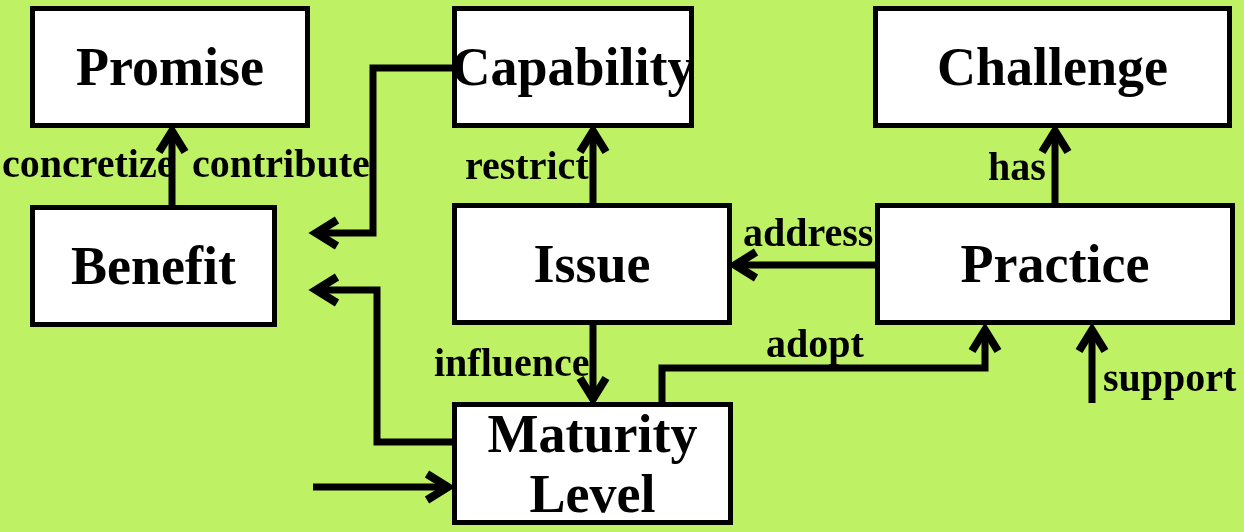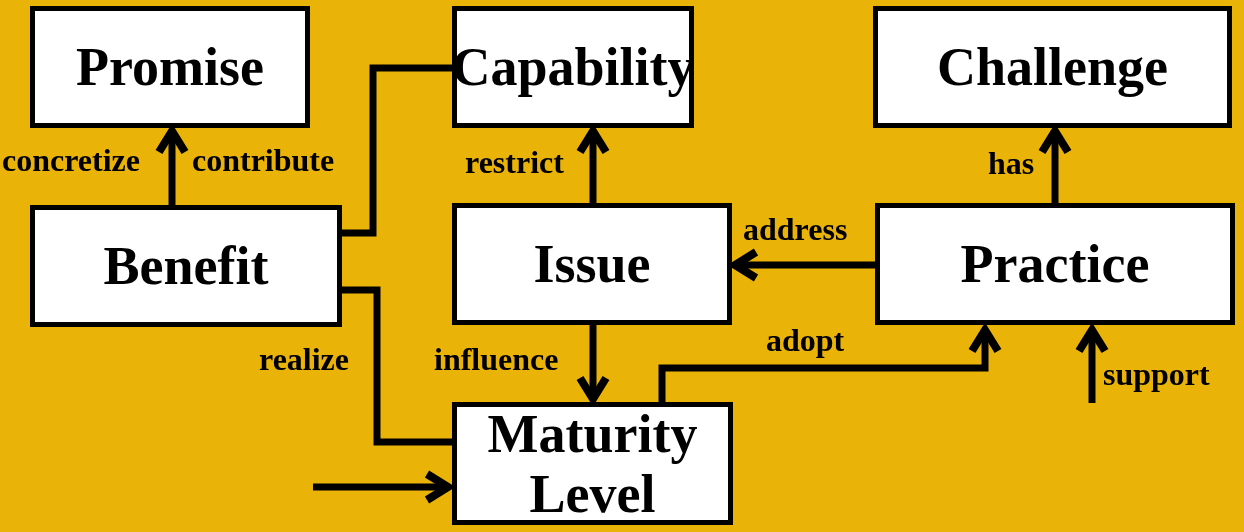--- a/index.html
+++ b/index.html
@@ -4,21 +4,21 @@
 <style>
   html, body {
     margin: 0;
     padding: 0;
     background: #ffffff;
   }
   .canvas {
     position: relative;
     width: 1244px;
     height: 532px;
-    background: #eab308;
+    background: #bef264;
     overflow: hidden;
     font-family: "Liberation Serif", "DejaVu Serif", serif;
   }
   .edges-layer {
     position: absolute;
     left: 0;
     top: 0;
     width: 1244px;
     height: 532px;
     pointer-events: none;
@@ -36,21 +36,21 @@
   .node span {
     font-weight: bold;
     font-size: 54px;
     line-height: 60px;
     color: #000000;
     letter-spacing: 0px;
   }
   .elabel {
     position: absolute;
     font-weight: bold;
-    font-size: 32px;
+    font-size: 40px;
     line-height: 1;
     color: #000000;
     white-space: nowrap;
   }
   .edge-line {
     fill: none;
     stroke: #000000;
     stroke-width: 7;
     stroke-linecap: butt;
     stroke-linejoin: miter;
@@ -103,36 +103,35 @@
 
   <div class="node" style="left:30px; top:6px; width:280px; height:122px;">
     <span>Promise</span>
   </div>
   <div class="node" style="left:452px; top:6px; width:242px; height:122px;">
     <span>Capability</span>
   </div>
   <div class="node" style="left:873px; top:6px; width:359px; height:122px;">
     <span>Challenge</span>
   </div>
-  <div class="node" style="left:30px; top:205px; width:312px; height:122px;">
+  <div class="node" style="left:30px; top:205px; width:247px; height:122px;">
     <span>Benefit</span>
   </div>
   <div class="node" style="left:452px; top:203px; width:280px; height:122px;">
     <span>Issue</span>
   </div>
   <div class="node" style="left:875px; top:203px; width:360px; height:122px;">
     <span>Practice</span>
   </div>
   <div class="node" style="left:452px; top:402px; width:281px; height:123px;">
     <span style="max-width:230px;">Maturity Level</span>
   </div>
 
   <div class="elabel" style="left:2px;   top:144px;">concretize</div>
   <div class="elabel" style="left:192px; top:144px;">contribute</div>
   <div class="elabel" style="left:465px; top:146px;">restrict</div>
   <div class="elabel" style="left:988px; top:147px;">has</div>
   <div class="elabel" style="left:743px; top:213px;">address</div>
-  <div class="elabel" style="left:259px; top:343px;">realize</div>
   <div class="elabel" style="left:434px; top:343px;">influence</div>
   <div class="elabel" style="left:766px; top:324px;">adopt</div>
   <div class="elabel" style="left:1103px;top:358px;">support</div>
 
 </div>
 
 </body></html>

